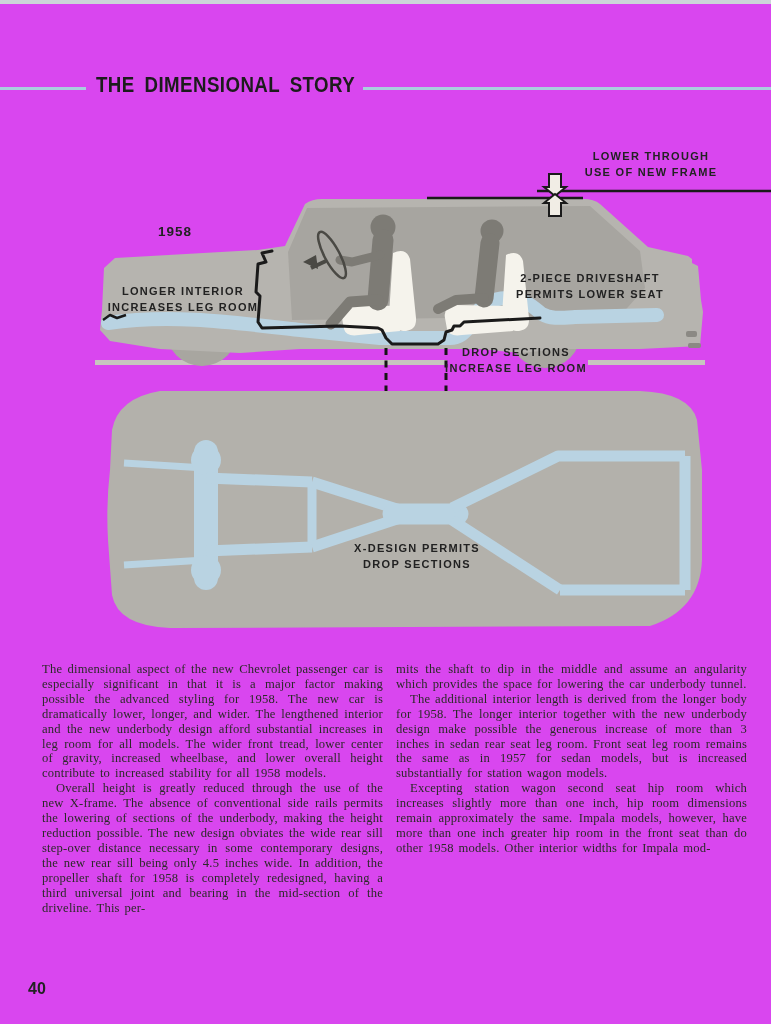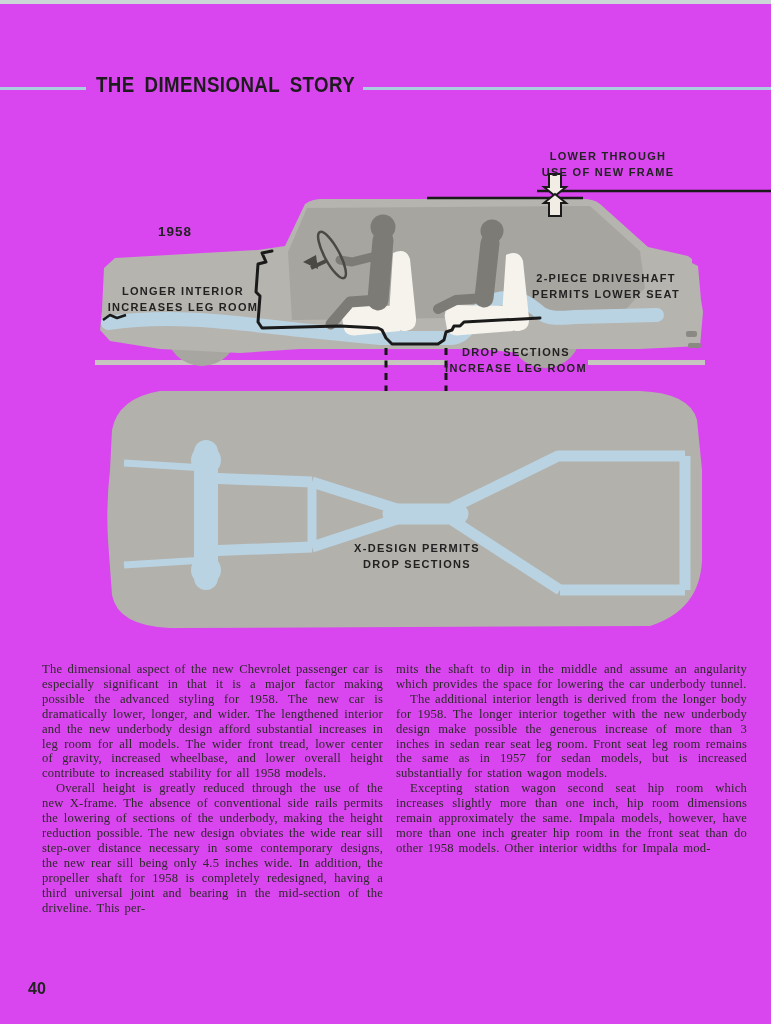--- a/index.html
+++ b/index.html
@@ -147,30 +147,30 @@
       <path d="M312,482 L400,510" stroke-width="11" fill="none"></path>
       <path d="M312,547 L400,518" stroke-width="11" fill="none"></path>
       <path d="M393,514 L458,514" stroke-width="21" stroke-linecap="round" fill="none"></path>
       <path d="M452,508 L558,456 L685,456" stroke-width="11" fill="none"></path>
       <path d="M685,456 L685,590" stroke-width="11" fill="none"></path>
       <path d="M685,590 L560,590" stroke-width="11" fill="none"></path>
       <path d="M560,590 L452,520" stroke-width="11" fill="none"></path>
     </g>
   </svg>
 
-  <div class="dlabel" style="left:608px;top:148px;">
+  <div class="dlabel" style="left:651px;top:148px;">
     <div>LOWER THROUGH</div>
     <div>USE OF NEW FRAME</div>
   </div>
   <div class="dlabel dlabel-year" style="left:175px;top:224px;">1958</div>
   <div class="dlabel" style="left:183px;top:283px;">
     <div>LONGER INTERIOR</div>
     <div>INCREASES LEG ROOM</div>
   </div>
-  <div class="dlabel" style="left:590px;top:270px;margin-left:16px;">
+  <div class="dlabel" style="left:590px;top:270px;">
     <div>2-PIECE DRIVESHAFT</div>
     <div>PERMITS LOWER SEAT</div>
   </div>
   <div class="dlabel" style="left:516px;top:344px;">
     <div>DROP SECTIONS</div>
     <div>INCREASE LEG ROOM</div>
   </div>
   <div class="dlabel" style="left:417px;top:540px;">
     <div>X-DESIGN PERMITS</div>
     <div>DROP SECTIONS</div>

